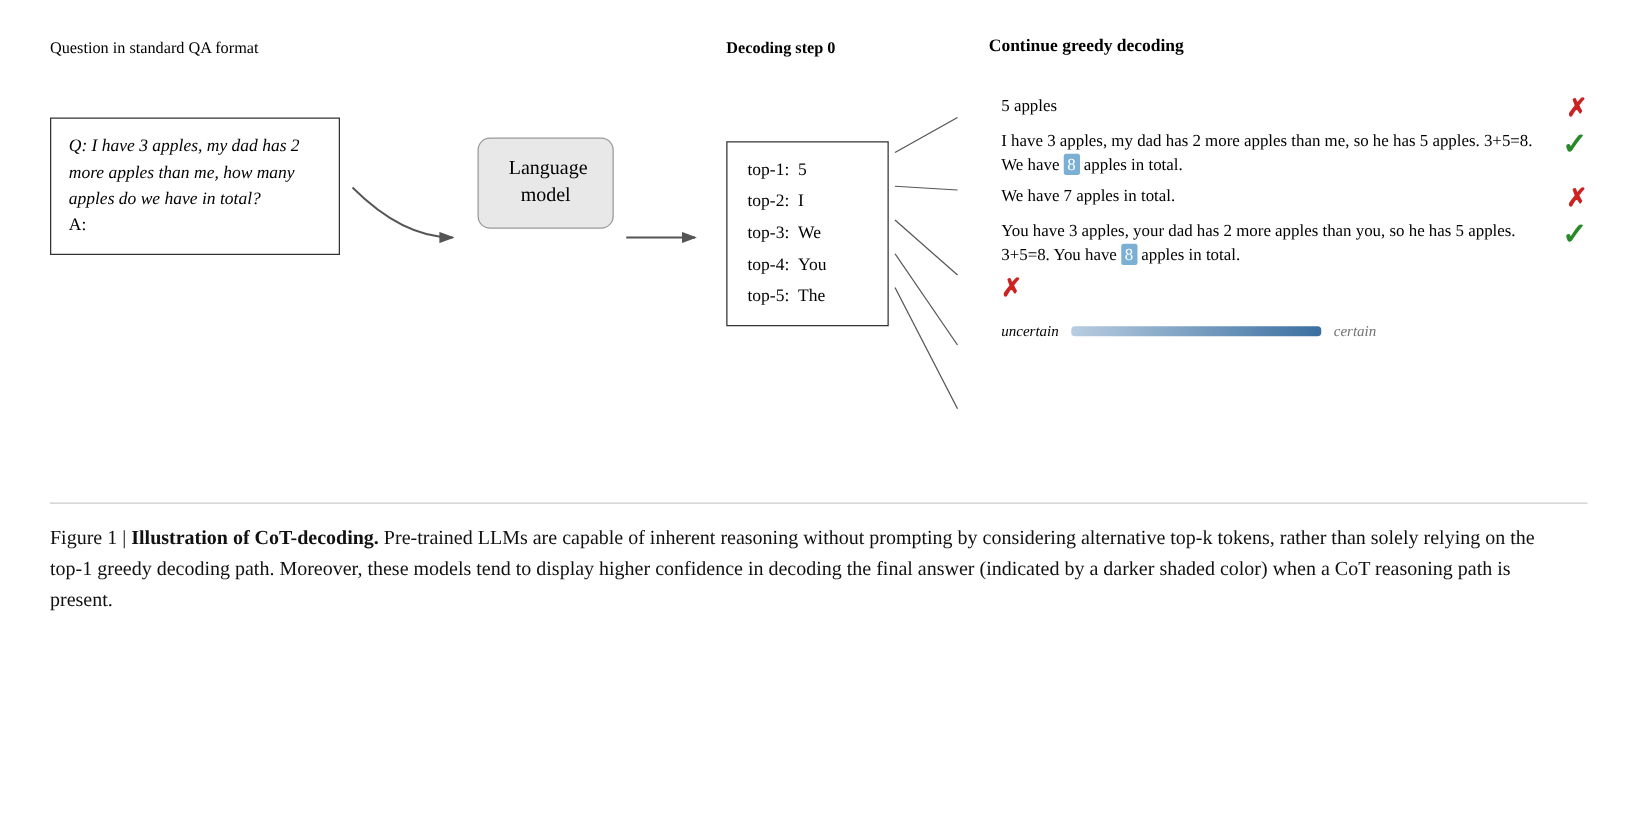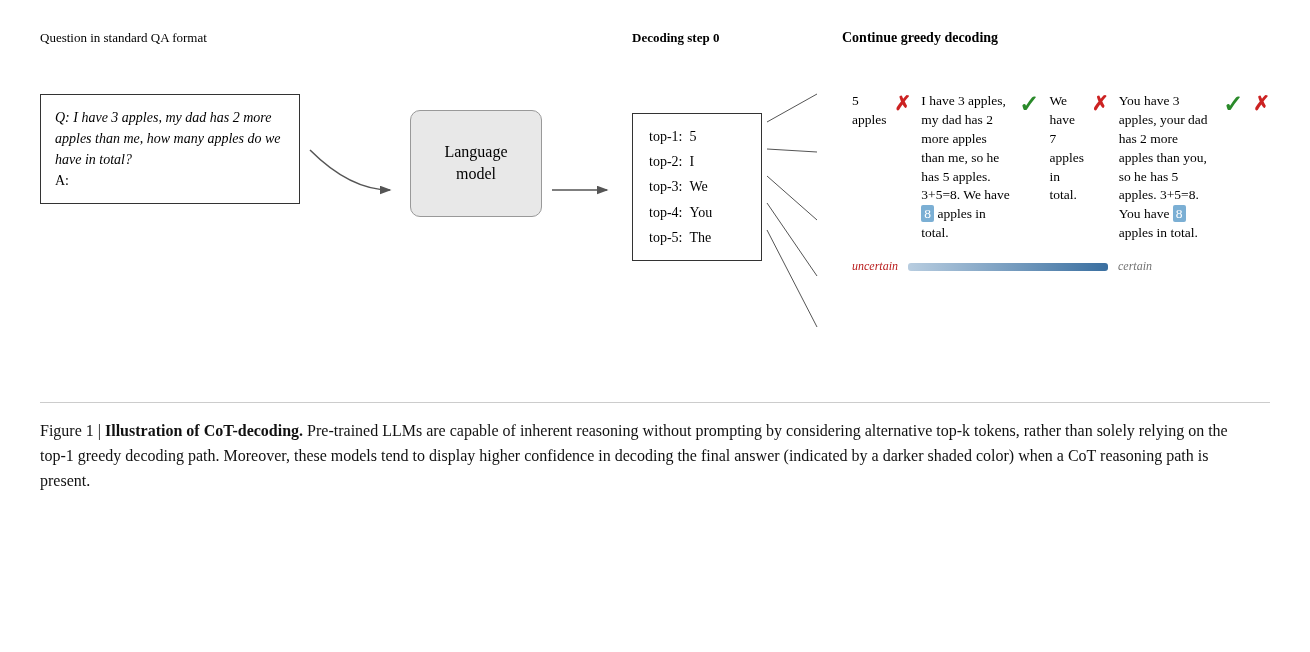--- a/index.html
+++ b/index.html
@@ -16,21 +16,21 @@
       align-items: flex-start;
       gap: 0px;
       margin-bottom: 30px;
       position: relative;
     }
 
     
     .qa-box {
       border: 1.5px solid #333;
       padding: 12px 14px;
-      width: 260px;
+      width: 232px;
       font-size: 14px;
       line-height: 1.5;
       margin-top: 40px;
     }
     .qa-box .question {
       font-style: italic;
     }
     .qa-box .answer-label {
       font-style: normal;
     }
@@ -46,25 +46,25 @@
       flex-direction: column;
       align-items: center;
       justify-content: center;
       margin-top: 80px;
       margin-left: 10px;
     }
     .lm-box {
       background: #e8e8e8;
       border: 1.5px solid #999;
       border-radius: 10px;
-      padding: 30px 24px;
+      padding: 13px 24px;
       font-size: 16px;
       text-align: center;
       line-height: 1.4;
-      width: 132px;
+      width: 109px;
     }
 
     
     .decoding-section {
       display: flex;
       flex-direction: column;
       align-items: flex-start;
       margin-top: 0;
       margin-left: 10px;
       gap: 29px;
@@ -94,22 +94,22 @@
       flex: 1;
     }
     .greedy-title {
       font-size: 14px;
       font-weight: bold;
       margin-bottom: 0px;
     }
 
     .greedy-items {
       display: flex;
-      flex-direction: row;
-      margin-top: 46px;
+      flex-direction: column;
+      margin-top: 30px;
       gap: 0px;
     }
 
     .greedy-item {
       display: flex;
       align-items: flex-start;
       margin-bottom: 6px;
       font-size: 13.5px;
       line-height: 1.4;
       position: relative;
@@ -149,21 +149,21 @@
     .uncertainty-bar-row {
       display: flex;
       align-items: center;
       gap: 10px;
       margin-top: 10px;
       padding-left: 10px;
     }
     .uncertainty-label {
       font-style: italic;
       font-size: 12px;
-      color: #b91c1c;
+      color: #000000;
     }
     .bar-container {
       position: relative;
       width: 200px;
       height: 8px;
     }
     .bar-bg {
       position: absolute;
       left: 0; top: 0;
       width: 100%;

